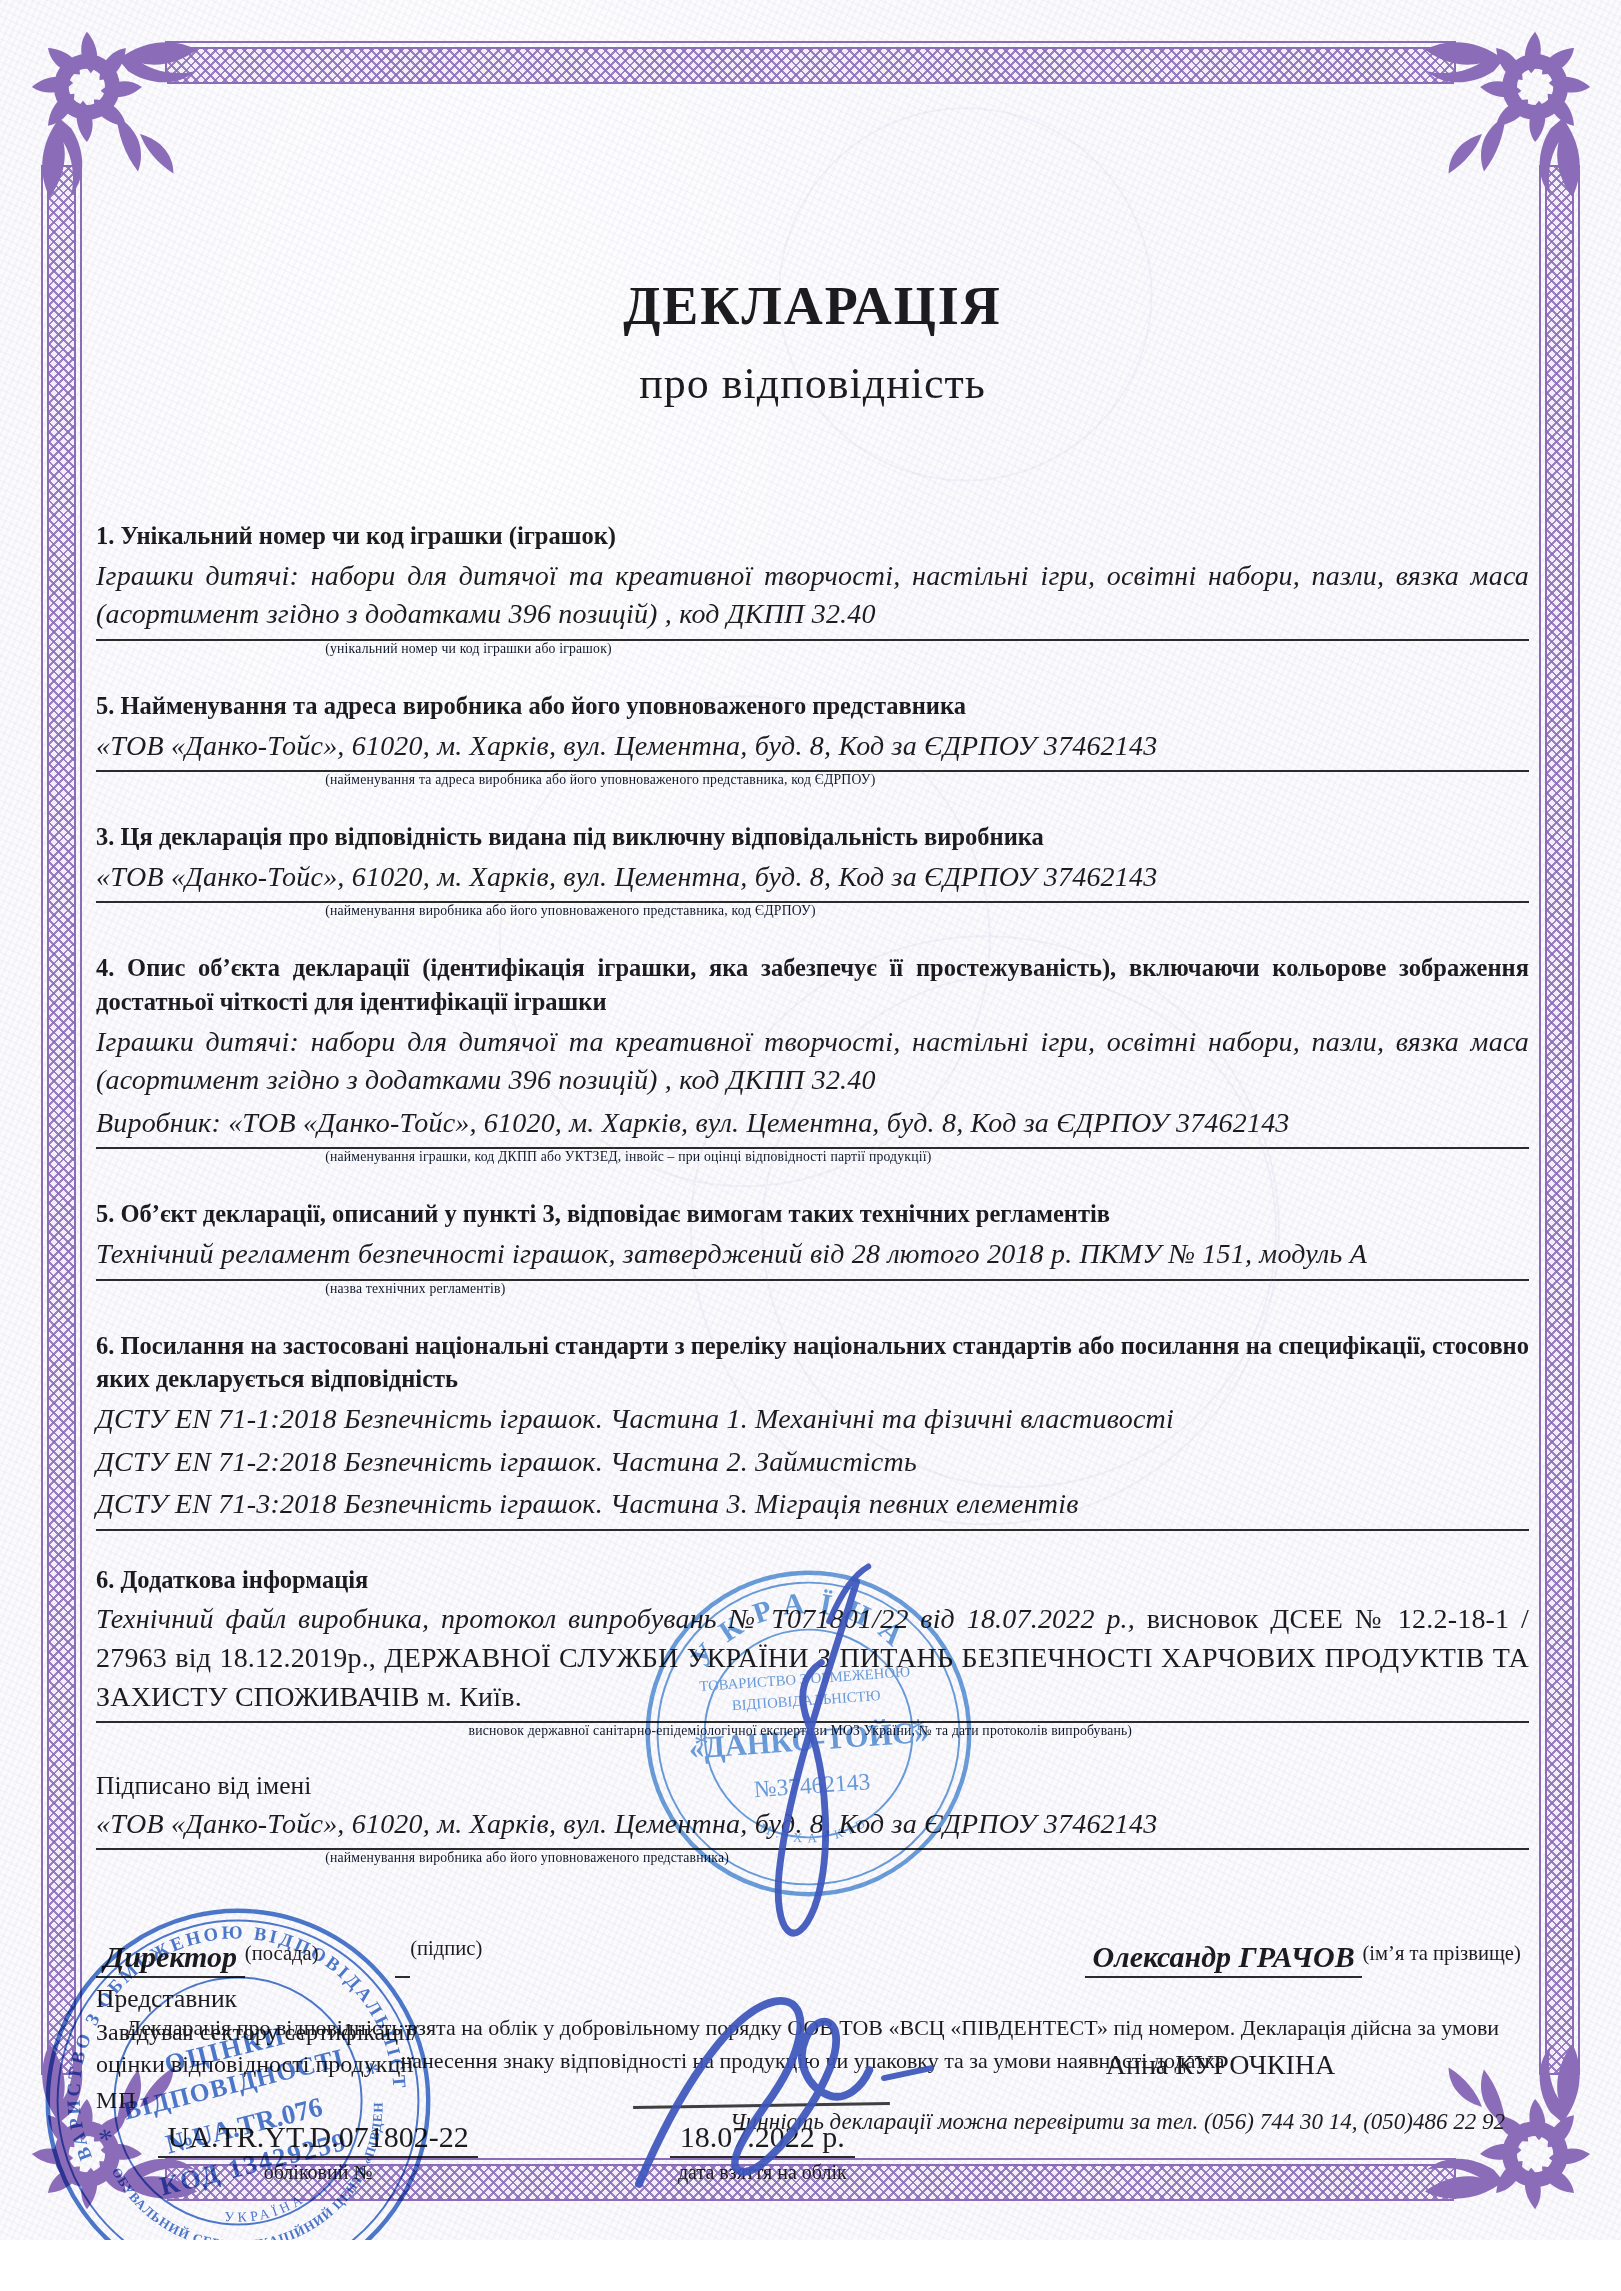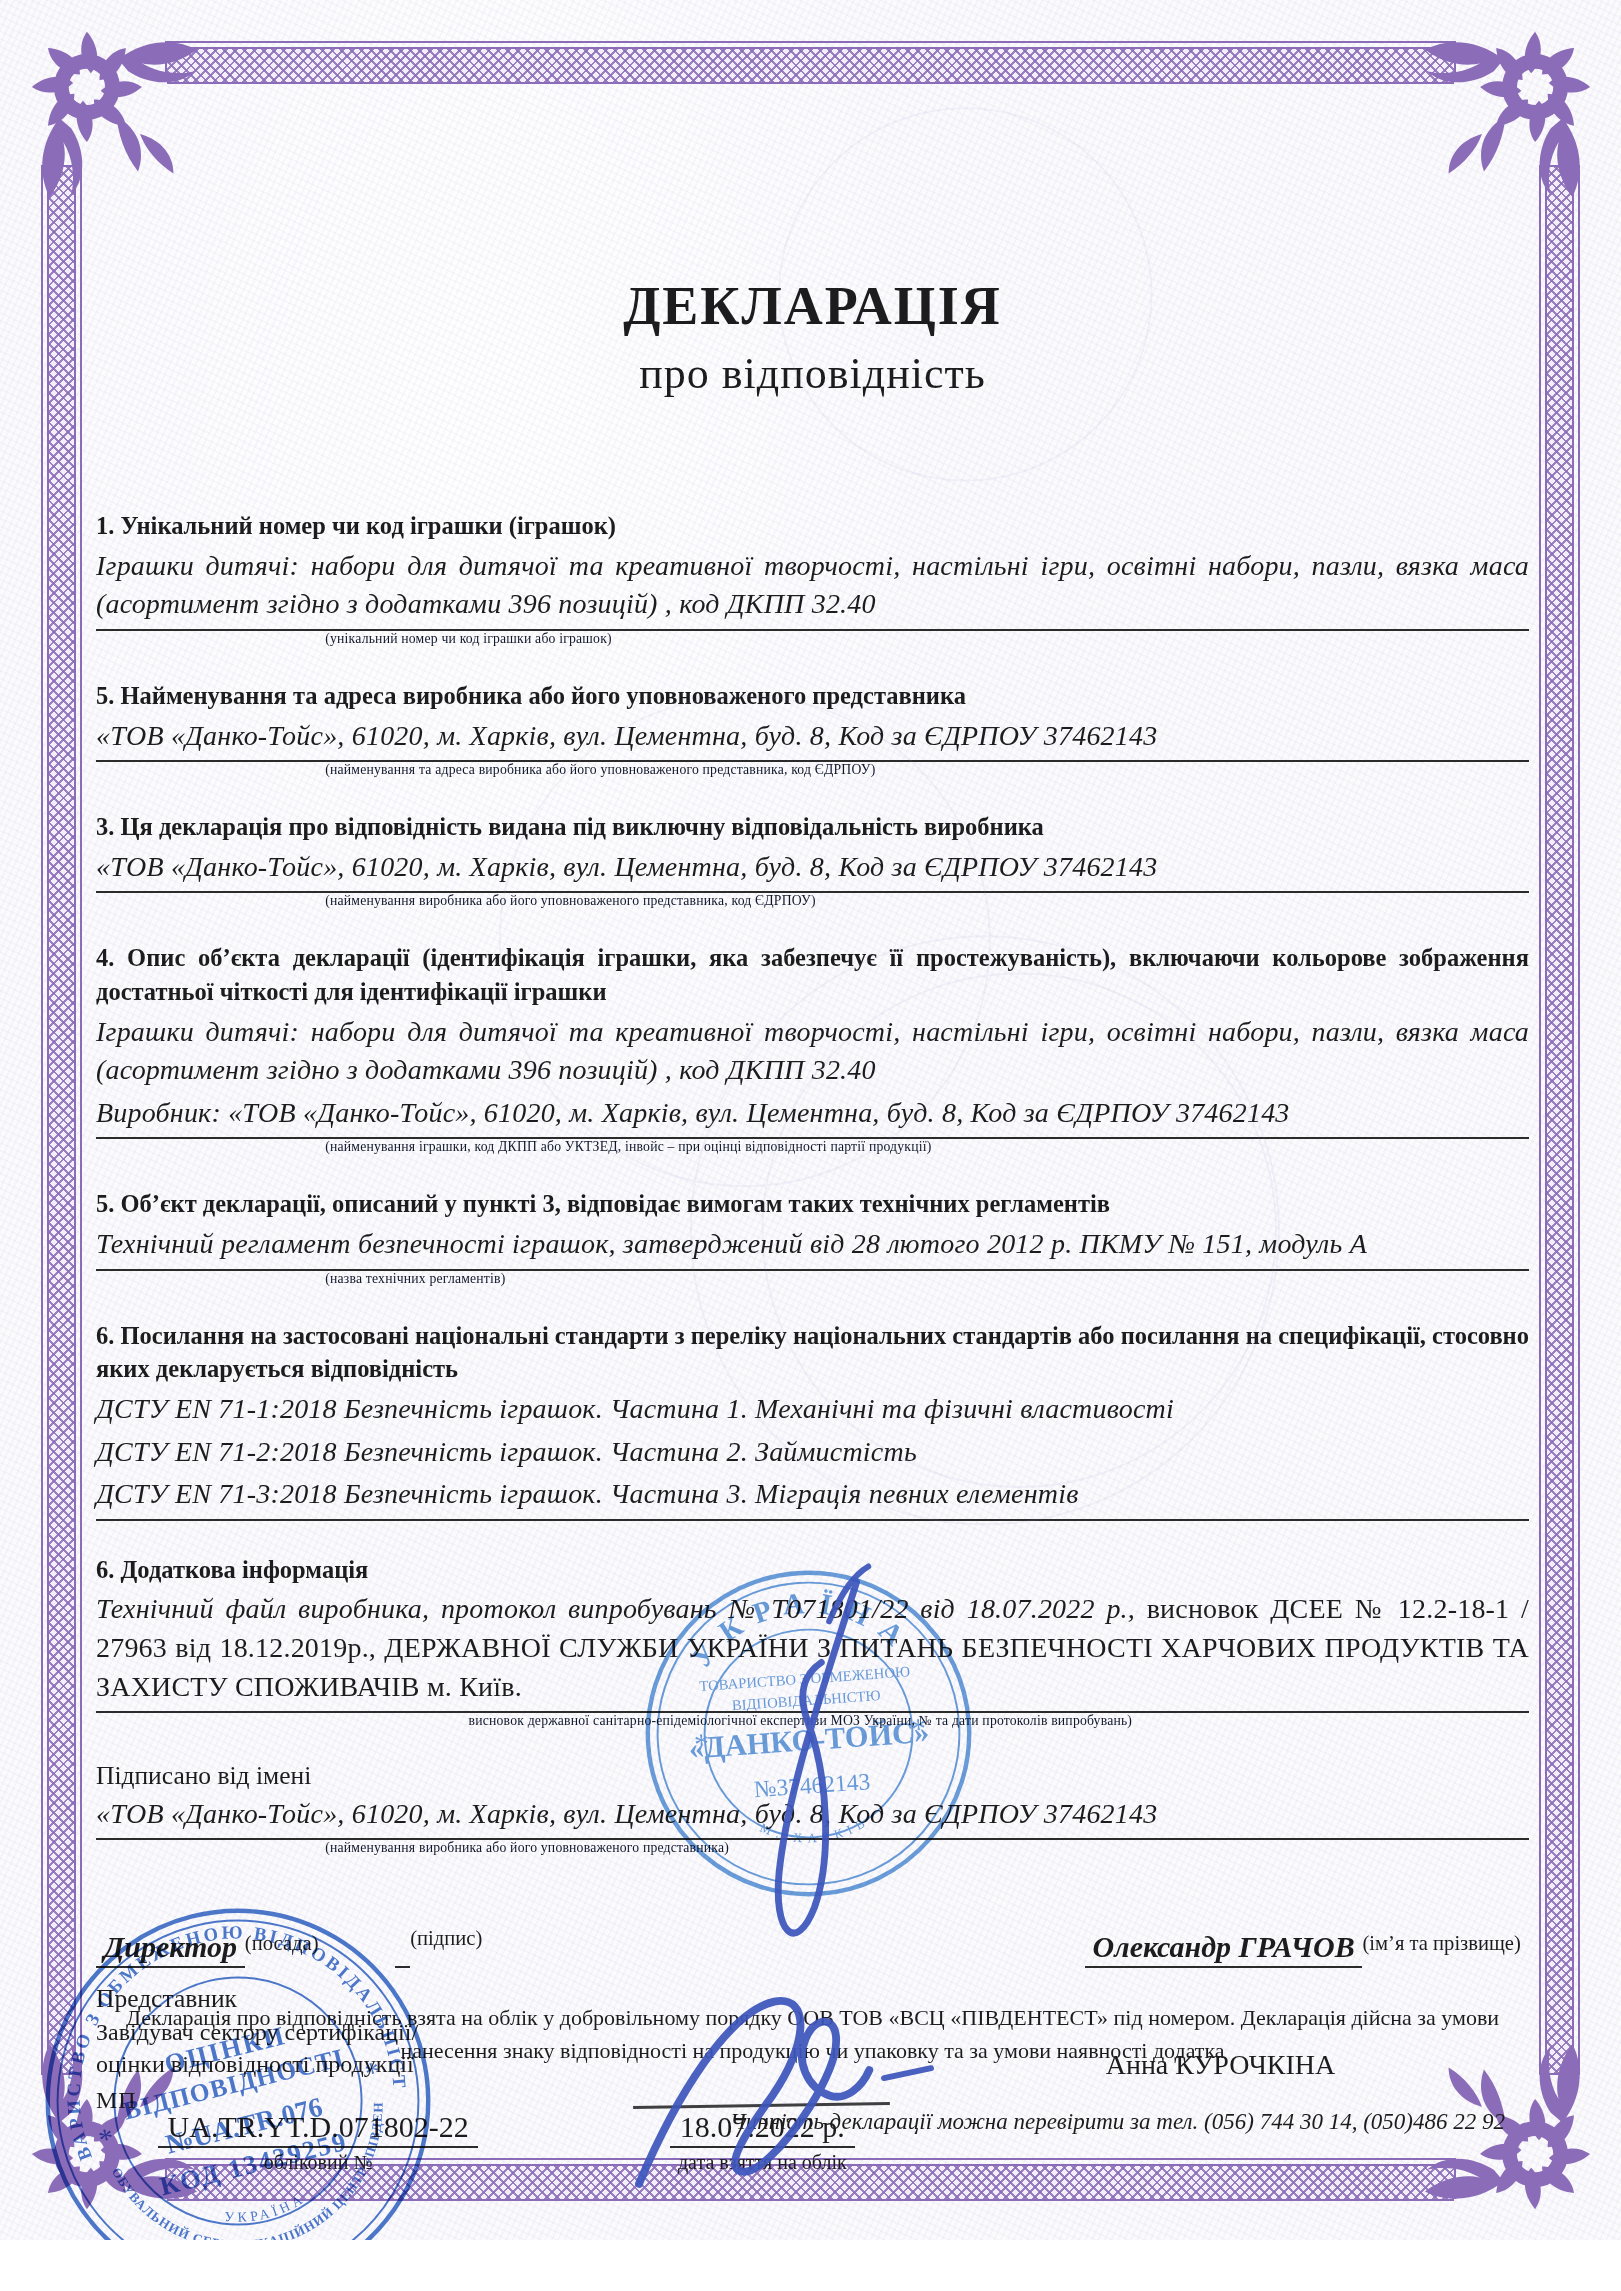--- a/index.html
+++ b/index.html
@@ -25,21 +25,21 @@
   .band-left{left:41px;}
   .band-right{right:41px;}
   .corner{position:absolute;width:173px;height:173px;}
   .corner.tl{left:23.5px;top:23.5px;}
   .corner.tr{right:23.5px;top:23.5px;transform:scaleX(-1);}
   .corner.bl{left:23.5px;bottom:23.5px;transform:scaleY(-1);}
   .corner.br{right:23.5px;bottom:23.5px;transform:scale(-1,-1);}
   
   .content{position:absolute;left:96px;right:92px;top:110px;font-size:24.5px;}
   .doc-title{margin-top:165px;text-align:center;font-weight:bold;font-size:54px;letter-spacing:2px;}
-  .doc-subtitle{text-align:center;font-size:44px;margin-top:11px;letter-spacing:1px;}
+  .doc-subtitle{text-align:center;font-size:44px;margin-top:21px;letter-spacing:1px;}
   .sections{margin-top:110px;}
   .sec{margin-bottom:32px;}
   .sec-head{font-weight:bold;font-size:24.5px;text-align:justify;line-height:1.38;}
   .sec-val{font-style:italic;font-size:28px;line-height:1.38;text-align:justify;margin-top:3.9px;letter-spacing:0.2px;}
   .sec-val.noj{text-align:left;}
   .rule{border-top:2px solid #2b2b2b;margin-top:4.9px;}
   .cap{font-size:13.7px;padding-left:16%;color:#0f172a;letter-spacing:0.2px;}
   .cap.far{padding-left:26%;}
   .upright{font-style:normal;}
   .signed-label{font-size:25.5px;margin-top:5.9px;}
@@ -148,21 +148,21 @@
       <div class="sec">
         <div class="sec-head">4. Опис об’єкта декларації (ідентифікація іграшки, яка забезпечує її простежуваність), включаючи кольорове зображення достатньої чіткості для ідентифікації іграшки</div>
         <div class="sec-val">Іграшки дитячі: набори для дитячої та креативної творчості, настільні ігри, освітні набори, пазли, вязка маса (асортимент згідно з додатками  396 позицій) , код ДКПП 32.40</div>
         <div class="sec-val noj">Виробник: «ТОВ «Данко-Тойс», 61020,  м. Харків, вул. Цементна,  буд. 8,   Код за ЄДРПОУ 37462143</div>
         <div class="rule"></div>
         <div class="cap">(найменування іграшки, код ДКПП або УКТЗЕД, інвойс – при оцінці відповідності партії продукції)</div>
       </div>
 
       <div class="sec">
         <div class="sec-head">5. Об’єкт декларації, описаний у пункті 3, відповідає вимогам таких технічних регламентів</div>
-        <div class="sec-val noj">Технічний регламент безпечності іграшок, затверджений від 28 лютого 2012 р. ПКМУ № 151, модуль А</div>
+        <div class="sec-val noj">Технічний регламент безпечності іграшок, затверджений від 28 лютого 2018 р. ПКМУ № 151, модуль А</div>
         <div class="rule"></div>
         <div class="cap">(назва технічних регламентів)</div>
       </div>
 
       <div class="sec">
         <div class="sec-head">6. Посилання на застосовані національні стандарти з переліку національних стандартів або посилання на специфікації, стосовно яких декларується відповідність</div>
         <div class="sec-val noj">ДСТУ EN 71-1:2018 Безпечність іграшок. Частина 1. Механічні та фізичні властивості</div>
         <div class="sec-val noj">ДСТУ EN 71-2:2018 Безпечність іграшок. Частина 2. Займистість</div>
         <div class="sec-val noj">ДСТУ EN 71-3:2018 Безпечність іграшок. Частина 3. Міграція певних елементів</div>
         <div class="rule"></div>

